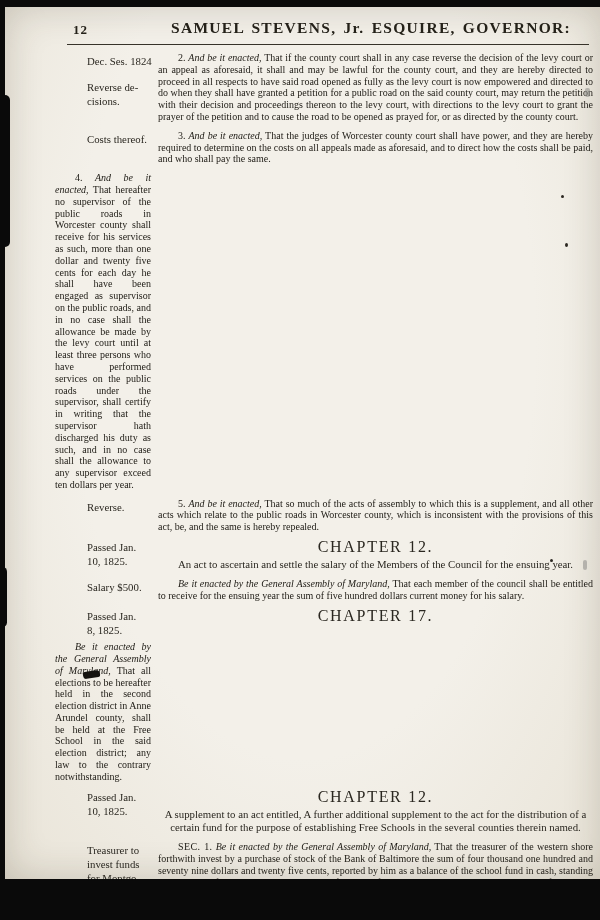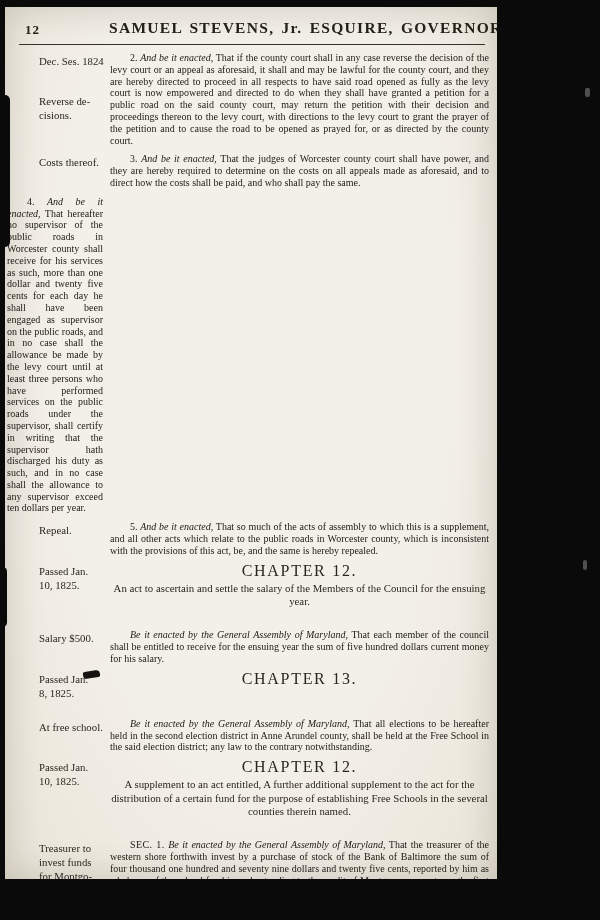--- a/index.html
+++ b/index.html
@@ -4,50 +4,51 @@
 <style>
   * { margin:0; padding:0; box-sizing:border-box; }
   html,body { width:600px; height:920px; }
   body {
     position:relative;
     background:#0a0a0a;
     font-family:"Liberation Serif","DejaVu Serif",serif;
     overflow:hidden;
   }
   .scan-page {
-    position:absolute; left:5px; top:7px; width:492px; height:872px;
+    position:absolute; left:5px; top:7px; width:596px; height:872px;
     background: radial-gradient(ellipse at 50% 38%, #f3f0e9 55%, #e9e4d8 100%);
     color:#242119;
     box-shadow: inset 0 0 38px rgba(55,45,25,.20);
     overflow:hidden;
+    padding-left:48px;
   }
   
   .page-header { position:relative; height:34px; }
   .page-number {
     position:absolute; left:20px; top:15px;
     font-size:13px; font-weight:bold; letter-spacing:1px;
   }
   .running-title {
     position:absolute; left:104px; right:16px; top:12px;
     text-align:center; font-size:15.5px; font-weight:bold;
     letter-spacing:1.3px; word-spacing:2px; white-space:nowrap;
   }
   .header-rule { margin:3px 12px 0 14px; border-top:1.6px solid #37332a; }
 
   
   .content { padding:7px 6px 0 2px; }
   .row { display:grid; grid-template-columns: 98px 1fr; column-gap:5px; }
   .row + .row { margin-top:7px; }
-  .row.tight { margin-top:18px; }
+  .row.tight { margin-top:4px; }
   .row.chapter-gap { margin-top:5px; }
   .margin-col { padding-left:32px; padding-top:2px; }
   .margin-note {
     font-size:10.8px; line-height:1.3; white-space:pre-line; color:#2a2720;
   }
-  .margin-note + .margin-note { margin-top:26px; }
+  .margin-note + .margin-note { margin-top:12px; }
   .main-col { padding-right:2px; }
   .para {
     font-size:10px; line-height:1.18; text-align:justify;
     text-indent:20px; color:#23201a;
   }
   .lead-italic { font-style:italic; }
   .sec-label { letter-spacing:.4px; }
 
   .chapter-head {
     text-align:center; font-size:16px; letter-spacing:1.7px;
@@ -125,21 +126,21 @@
         <p class="para">
           <span>4.</span>
           <span class="lead-italic">And be it enacted,</span>
           <span>That hereafter no supervisor of the public roads in Worcester county shall receive for his services as such, more than one dollar and twenty five cents for each day he shall have been engaged as supervisor on the public roads, and in no case shall the allowance be made by the levy court until at least three persons who have performed services on the public roads under the supervisor, shall certify in writing that the supervisor hath discharged his duty as such, and in no case shall the allowance to any supervisor exceed ten dollars per year.</span>
         </p>
       </div>
     </div>
 
     <div class="row">
       <aside class="margin-col">
-        <div class="margin-note">Repeal.</div>
+        <div class="margin-note">Reverse.</div>
       </aside>
       <div class="main-col">
         <p class="para">
           <span>5.</span>
           <span class="lead-italic">And be it enacted,</span>
           <span>That so much of the acts of assembly to which this is a supplement, and all other acts which relate to the public roads in Worcester county, which is inconsistent with the provisions of this act, be, and the same is hereby repealed.</span>
         </p>
       </div>
     </div>
 
@@ -164,27 +165,24 @@
         </p>
       </div>
     </div>
 
     <div class="row chapter-gap">
       <aside class="margin-col">
         <div class="margin-note">Passed Jan.
 8, 1825.</div>
       </aside>
       <div class="main-col">
-        <div class="chapter-head">CHAPTER 13.</div>
+        <div class="chapter-head">CHAPTER 17.</div>
       </div>
     </div>
     <div class="row tight">
-      <aside class="margin-col">
-        <div class="margin-note">At free school.</div>
-      </aside>
       <div class="main-col">
         <p class="para">
           <span class="lead-italic">Be it enacted by the General Assembly of Maryland,</span>
           <span>That all elections to be hereafter held in the second election district in Anne Arundel county, shall be held at the Free School in the said election district; any law to the contrary notwithstanding.</span>
         </p>
       </div>
     </div>
 
     <div class="row chapter-gap">
       <aside class="margin-col">

